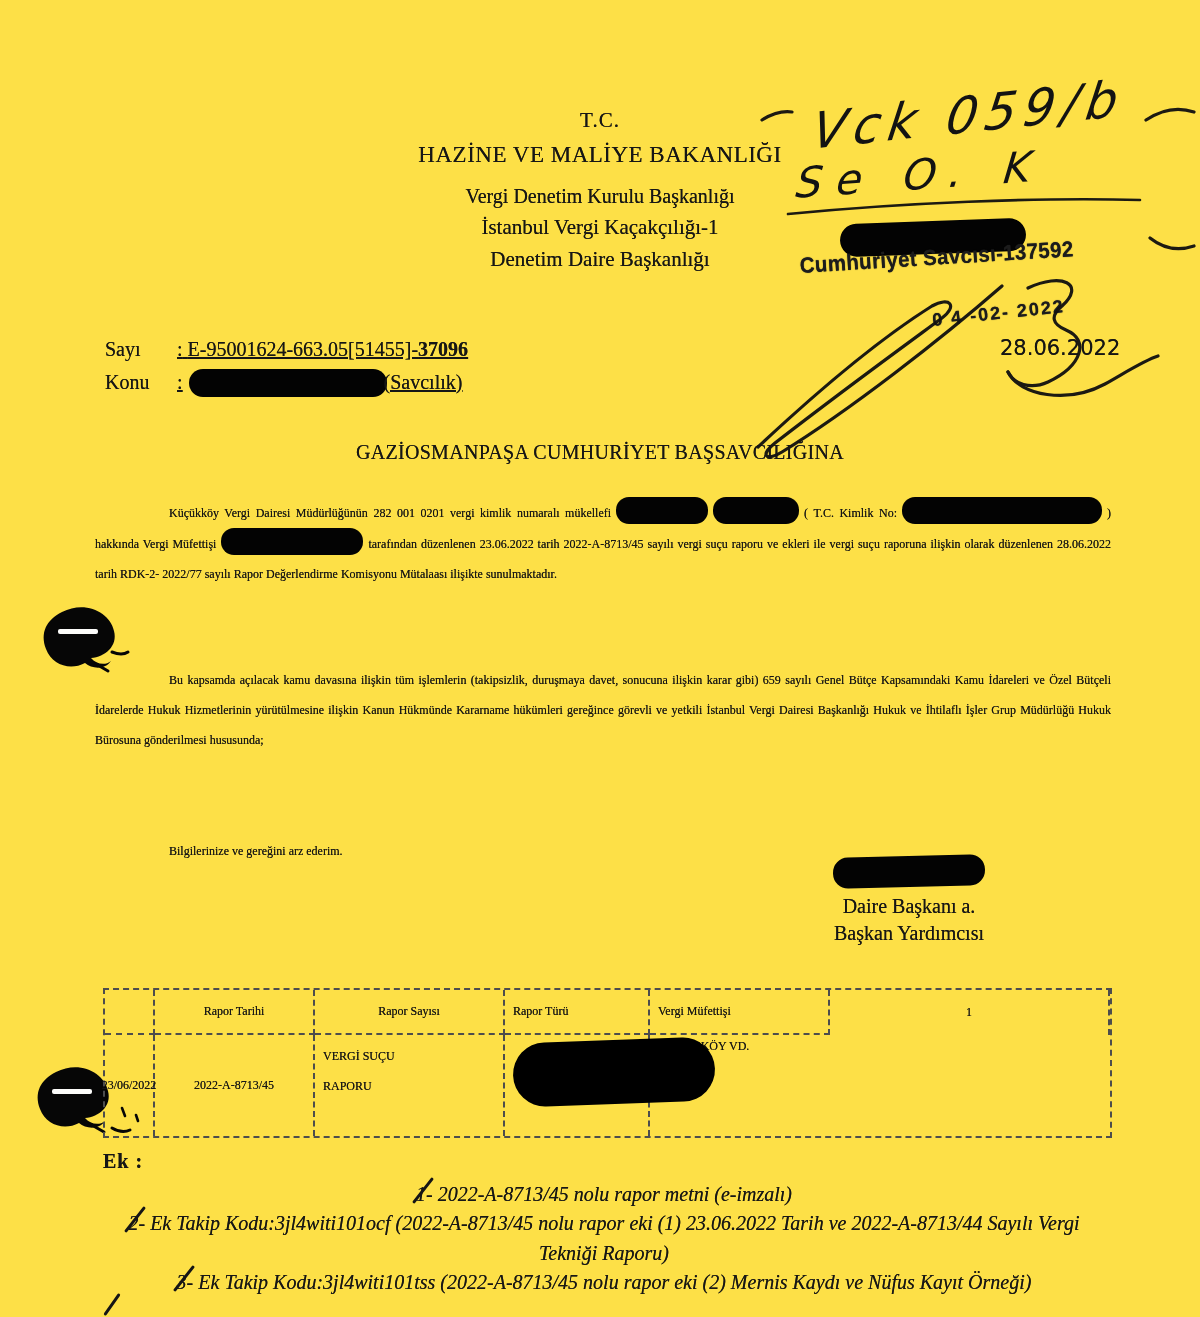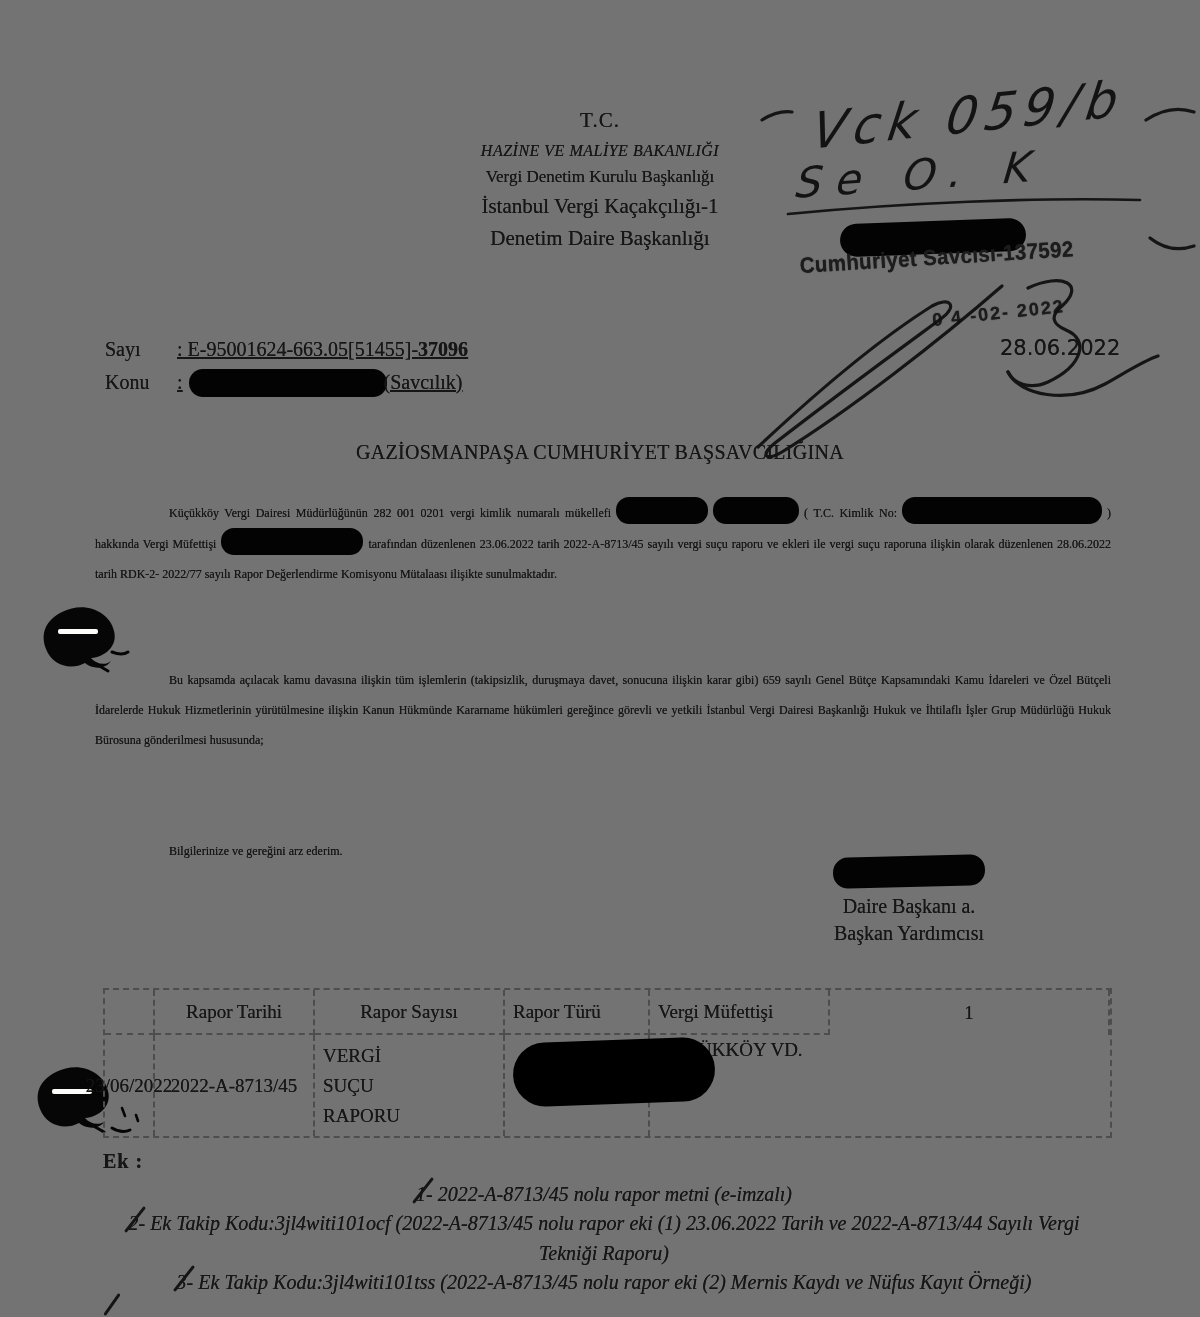--- a/index.html
+++ b/index.html
@@ -1,27 +1,27 @@
 <!DOCTYPE html>
 <html><head>
 <meta charset="utf-8">
 <style>
   html,body{margin:0;padding:0;background:#e8e8e8;}
   .page{
     position:relative; width:1200px; height:1317px; margin:0 auto;
-    background:#737373; overflow:hidden;
+    background:#fde047; overflow:hidden;
     font-family:"Liberation Serif", serif; color:#161616;
   }
   .ink{ text-shadow:0 0 .6px rgba(10,10,10,.75); }
 
   
   .letterhead{ position:absolute; left:300px; top:108px; width:600px; text-align:center; }
   .lh1{ font-size:21px; letter-spacing:1px; }
-  .lh2{ font-size:16px; letter-spacing:.5px; margin-top:9px;font-style:italic; }
-  .lh3{ font-size:17px; margin-top:7px; }
+  .lh2{ font-size:23px; letter-spacing:.5px; margin-top:9px; }
+  .lh3{ font-size:20px; margin-top:17px; }
   .lh4{ font-size:21px; margin-top:7px; }
   .lh5{ font-size:21px; margin-top:7px; }
 
   
   .hw{ position:absolute; font-family:"DejaVu Sans", sans-serif; font-style:italic; color:#131313; white-space:nowrap; }
   .hw-code{ left:812px; top:86px; font-size:50px; letter-spacing:7px; transform:rotate(-6deg) skewX(-14deg); }
   .hw-initials{ left:796px; top:150px; font-size:42px; letter-spacing:14px; transform:rotate(-4deg) skewX(-10deg); }
   .redact{ background:#030303; }
   .bar-top{ position:absolute; left:840px; top:221px; width:186px; height:33px; border-radius:17px; transform:rotate(-2deg); }
   .stamp{ position:absolute; font-family:"Liberation Sans", sans-serif; font-weight:bold; color:#1c1c1c; white-space:nowrap; }
@@ -48,21 +48,21 @@
   .bar-inline{ display:inline-block; height:27px; border-radius:13px; background:#030303; vertical-align:-7px; margin:0 5px; }
   .b1{ width:92px; } .b2{ width:86px; margin-left:0; } .b3{ width:200px; } .b4{ width:142px; }
 
   
   .sigblock{ position:absolute; left:803px; top:856px; width:212px; text-align:center; font-size:20px; line-height:27px; }
   .bar-name{ width:152px; height:31px; border-radius:15px; margin:0 auto 6px auto; transform:rotate(-1.5deg); }
 
   
   .tbl{ position:absolute; left:103px; top:988px; width:1005px;
         display:grid; grid-template-columns:50px 160px 190px 145px 180px 280px; grid-template-rows:45px 101px;
-        border:2px dashed #4d4d4d; font-size:19px; }
+        border:2px dashed #4d4d4d; font-size:12px; }
   .cell{ border-right:2px dashed #4d4d4d; padding:0 8px; overflow:visible; }
   .cell.last{ border-right:none; }
   .hrow{ border-bottom:2px dashed #4d4d4d; display:flex; align-items:center; }
   .hcenter{ justify-content:center; }
   .drow{ display:flex; align-items:center; justify-content:center; }
   .dtop{ display:block; padding-top:4px; }
   .turu{ width:100px; line-height:30px; padding-top:2px; }
   .blob-redact{ width:202px; height:64px; border-radius:32px; background:#000; margin:1px 0 0 0; transform:rotate(-2deg); position:relative; z-index:2; }
 
   

